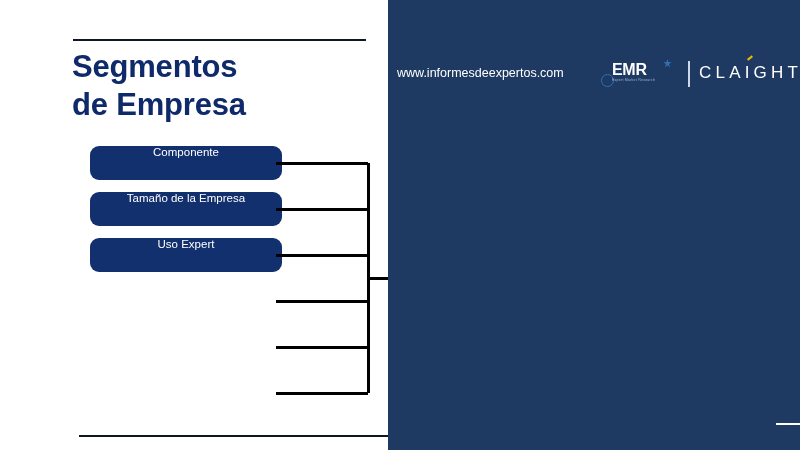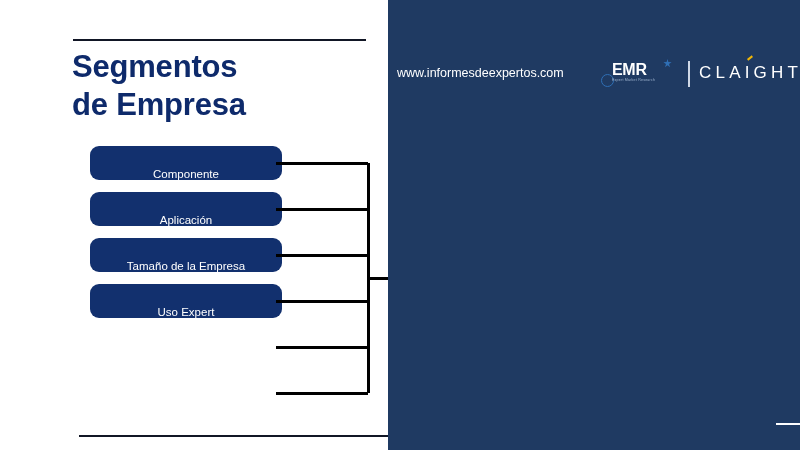--- a/index.html
+++ b/index.html
@@ -54,21 +54,21 @@
   .segment-pill {
     position: relative;
     width: 192px;
     height: 34px;
     margin-bottom: 12px;
     background: #12306e;
     border-radius: 9px;
     color: #ffffff;
     font-size: 11.5px;
     display: flex;
-    align-items: flex-end;
+    align-items: flex-start;
     justify-content: center;
     text-align: center;
     box-sizing: border-box;
   }
 
   
   #connector {
     position: absolute;
     left: 240px; top: 130px;
     width: 150px; height: 275px;
@@ -183,23 +183,20 @@
     <div id="title-rule"></div>
 
     <div id="page-title">
       <span class="tl">Segmentos</span>
       <span class="tl">de Empresa</span>
     </div>
 
     <div id="segment-list">
       <div class="segment-pill">
         <span>Componente</span>
-      </div>
-      <div class="segment-pill">
-        <span>Aplicación</span>
       </div>
       <div class="segment-pill">
         <span>Tamaño de la Empresa</span>
       </div>
       <div class="segment-pill">
         <span>Uso Expert</span>
       </div>
     </div>
 
     <svg id="connector" viewBox="0 0 150 275" width="150" height="275">

